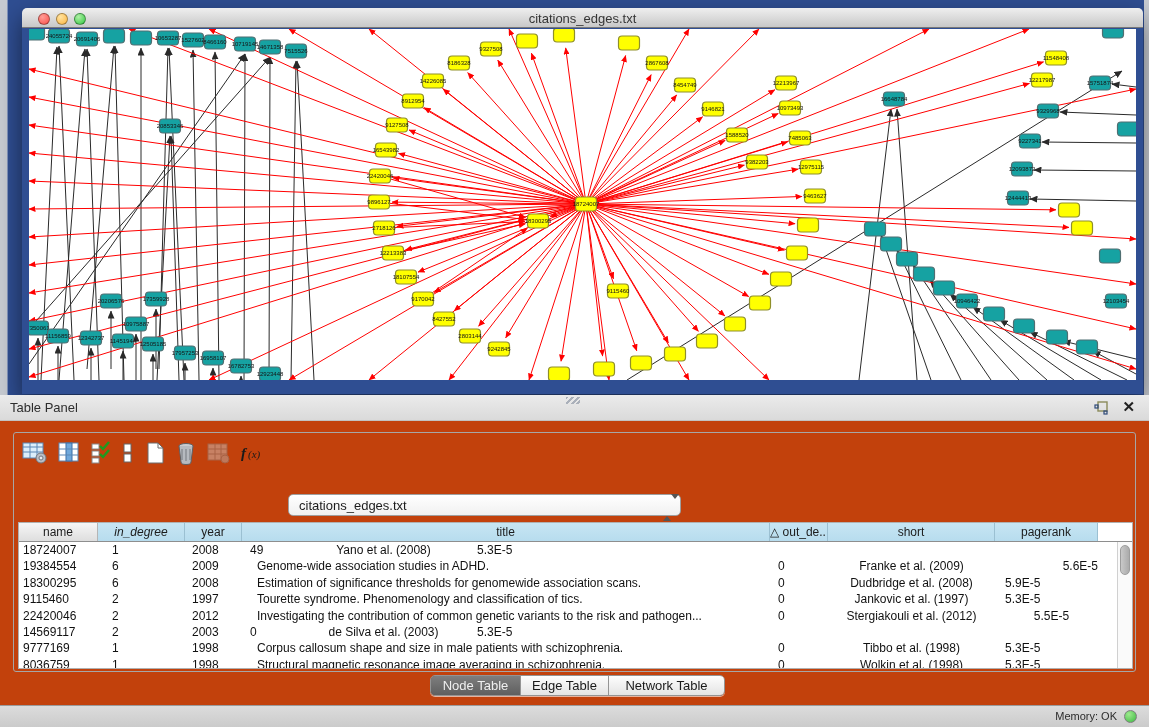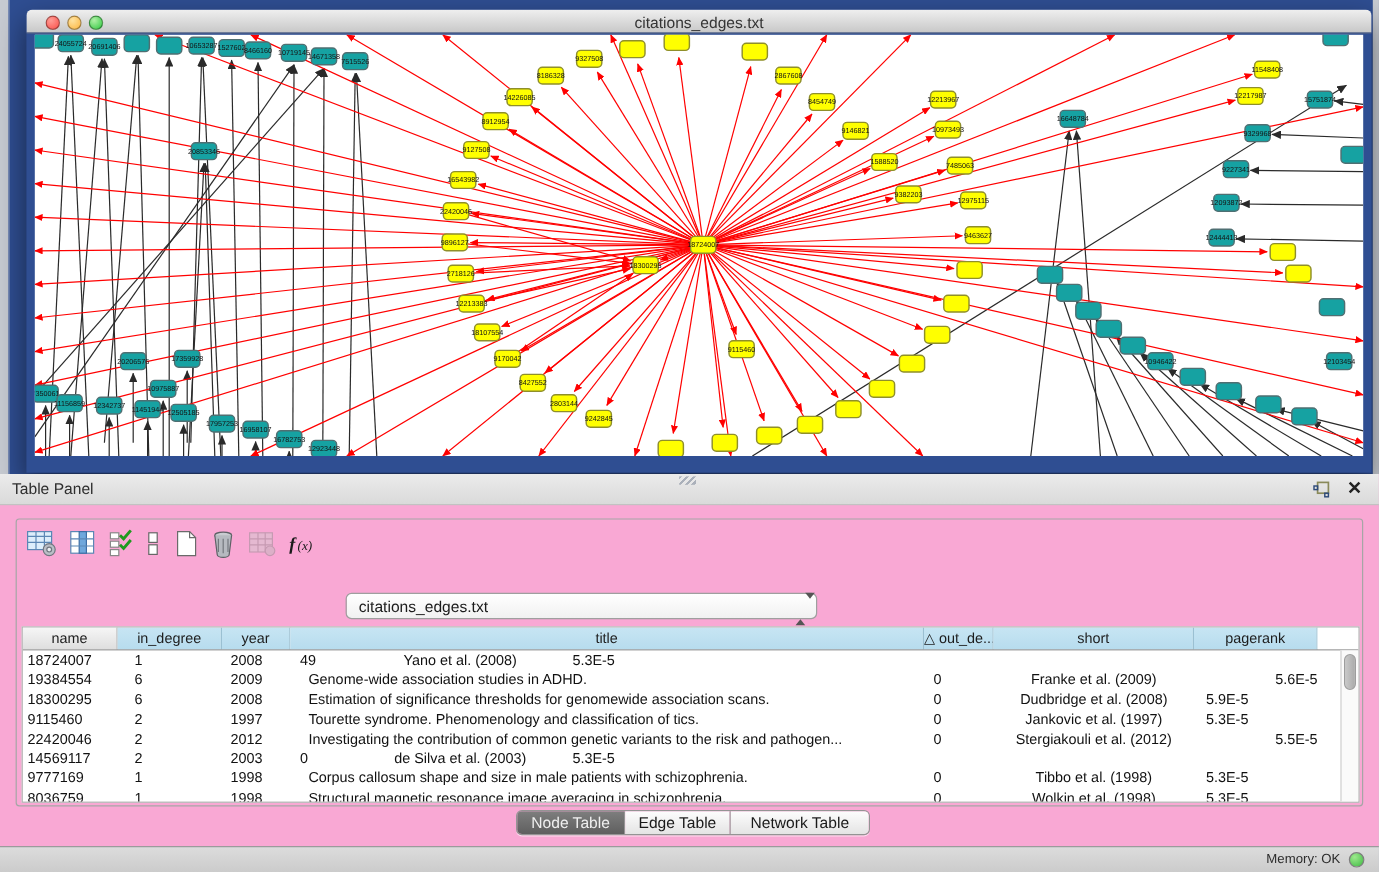--- a/index.html
+++ b/index.html
@@ -20,21 +20,21 @@
   .tl { position:absolute; top:4.5px; width:12px; height:12px; border-radius:50%;
     border:1px solid rgba(0,0,0,.35); }
   .tl.r { left:16px; background:radial-gradient(circle at 35% 30%, #ff9d96,#fb4e48); }
   .tl.y { left:34px; background:radial-gradient(circle at 35% 30%, #ffe3a0,#fdb53e); }
   .tl.g { left:52px; background:radial-gradient(circle at 35% 30%, #b0f0a6,#2fc840); }
   .canvas { position:absolute; left:7px; top:21px; width:1107px; height:351px;
     background:#ffffff; }
 
   
   .table-panel { position:absolute; left:0; top:395px; width:1149px; height:310px;
-    background:#f9a8d4; }
+    background:#c2410c; }
   .panel-titlebar { position:absolute; left:0; top:0; width:100%; height:26px;
     background:linear-gradient(#ebebeb,#dadada); border-bottom:1px solid #c2c2c2; }
   .panel-title { position:absolute; left:10px; top:5px; font-size:13px; color:#2e2e2e; }
   .grip { position:absolute; left:566px; top:2px; width:14px; height:7px;
     background:repeating-linear-gradient(135deg,#aab0ba 0 2px,transparent 2px 4px); }
   .float-ic { position:absolute; right:40px; top:5px; width:16px; height:16px; }
   .close-ic { position:absolute; right:14px; top:3px; font-size:15px; font-weight:bold;
     color:#222; cursor:default; }
   .panel-box { position:absolute; left:13px; top:37px; width:1123px; height:240px;
     border:1px solid #a6a6a6; border-radius:3px; }
@@ -616,21 +616,21 @@
           </svg></span></div>
     <div class="combo">
       <span class="combo-label">citations_edges.txt</span>
       <span class="combo-arrows">
         <span class="up"></span><span class="dn"></span>
       </span>
     </div>
     <div class="grid" id="grid">
         <div class="hdr">
           <div class="hcell gray" style="width: 79px;">name</div>
-          <div class="hcell" style="width: 87px;">in_degree</div>
+          <div class="hcell" style="width: 87px; font-style: italic;">in_degree</div>
           <div class="hcell" style="width: 57px;">year</div>
           <div class="hcell" style="width: 528px;">title</div>
           <div class="hcell" style="width: 58px;">△ out_de...</div>
           <div class="hcell" style="width: 167px;">short</div>
           <div class="hcell" style="width: 103px;">pagerank</div>
           <div class="hcell fill"></div>
         </div>
         <div class="trow">
           <div class="tcell" style="width: 79px; text-align: left; padding-left: 4px;">18724007</div>
           <div class="tcell" style="width: 87px; text-align: left; padding-left: 14px;">1</div>
@@ -670,21 +670,21 @@
           <div class="tcell" style="width: 103px; text-align: left; padding-left: 10px;">5.3E-5</div>
           <div class="tcell fill"></div>
         </div>
         <div class="trow">
           <div class="tcell" style="width: 79px; text-align: left; padding-left: 4px;">22420046</div>
           <div class="tcell" style="width: 87px; text-align: left; padding-left: 14px;">2</div>
           <div class="tcell" style="width: 57px; text-align: left; padding-left: 7px;">2012</div>
           <div class="tcell" style="width: 528px; text-align: left; padding-left: 15px;">Investigating the contribution of common genetic variants to the risk and pathogen...</div>
           <div class="tcell" style="width: 58px; text-align: left; padding-left: 8px;">0</div>
           <div class="tcell" style="width: 167px; text-align: center;">Stergiakouli et al. (2012)</div>
-          <div class="tcell" style="width: 103px; text-align: right; padding-left: 10px;">5.5E-5</div>
+          <div class="tcell" style="width: 103px; text-align: center; padding-left: 10px;">5.5E-5</div>
           <div class="tcell fill"></div>
         </div>
         <div class="trow">
           <div class="tcell" style="width: 79px; text-align: left; padding-left: 4px;">14569117</div>
           <div class="tcell" style="width: 87px; text-align: left; padding-left: 14px;">2</div>
           <div class="tcell" style="width: 57px; text-align: left; padding-left: 7px;">2003</div>
           <div class="tcell" style="width: 58px; text-align: left; padding-left: 8px;">0</div>
           <div class="tcell" style="width: 167px; text-align: center;">de Silva et al. (2003)</div>
           <div class="tcell" style="width: 103px; text-align: left; padding-left: 10px;">5.3E-5</div>
           <div class="tcell fill"></div>

